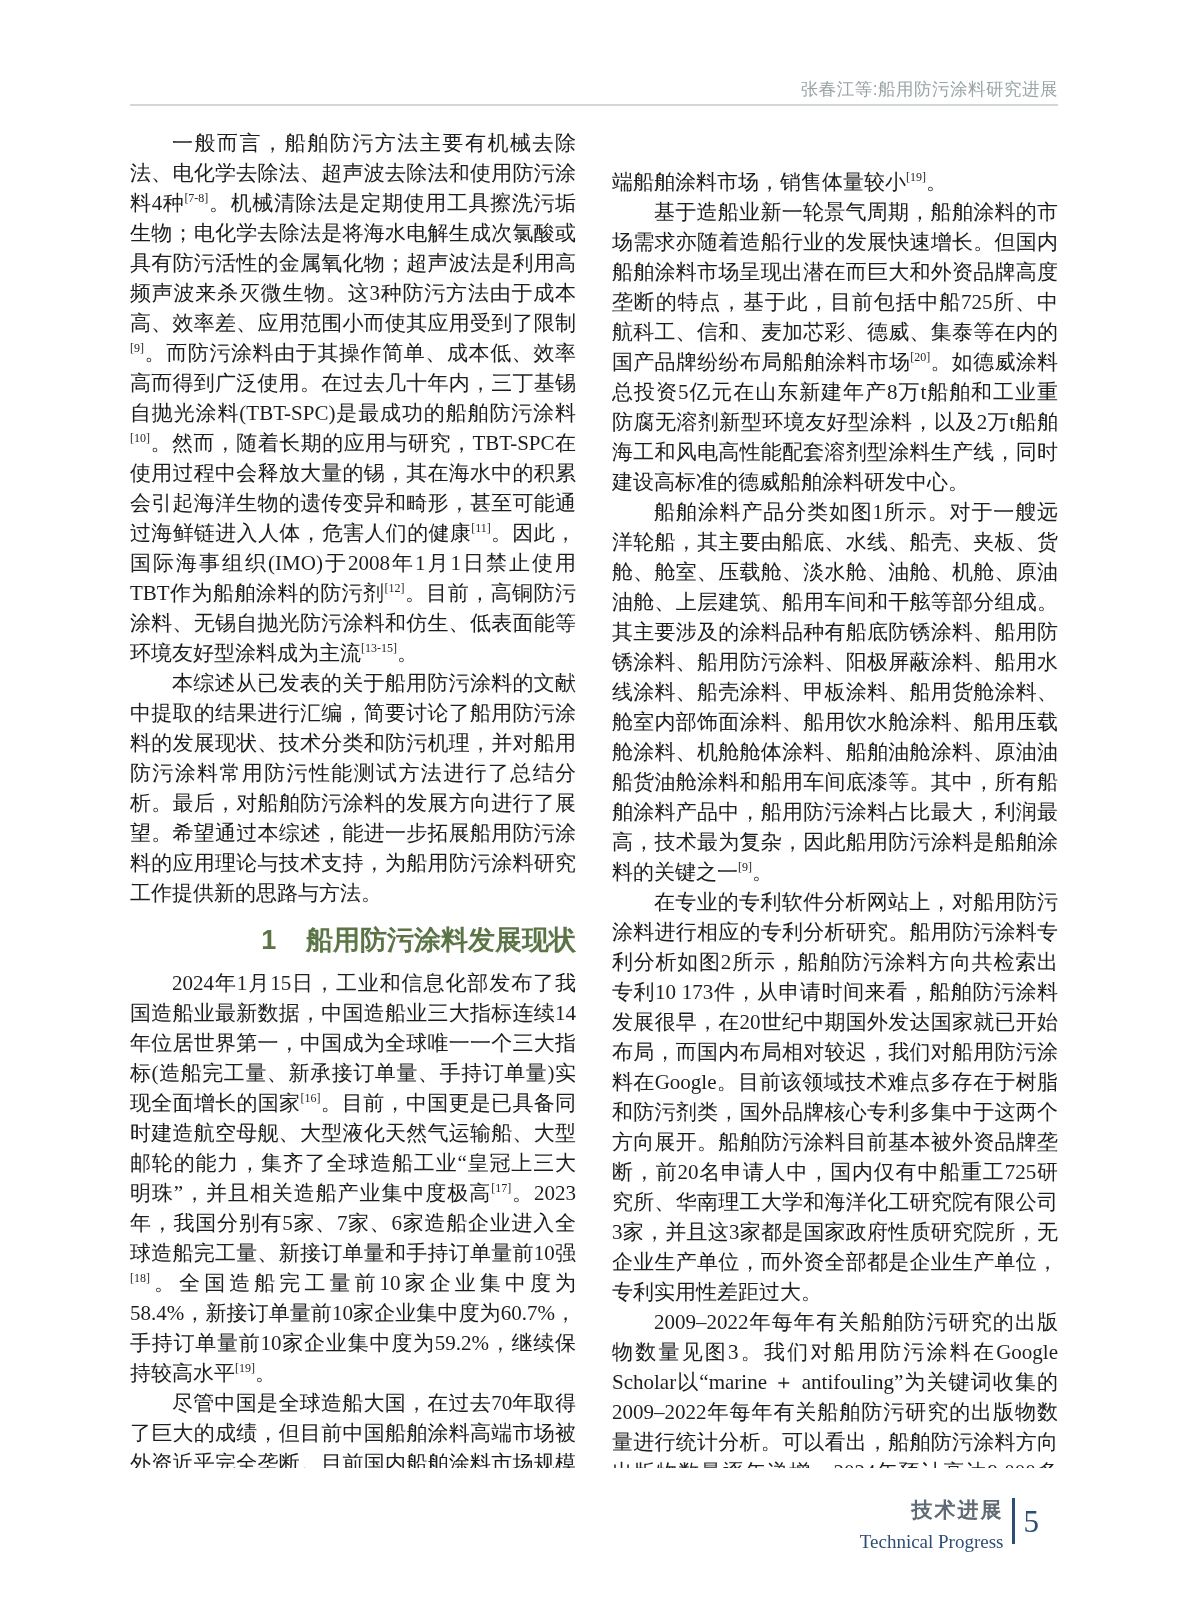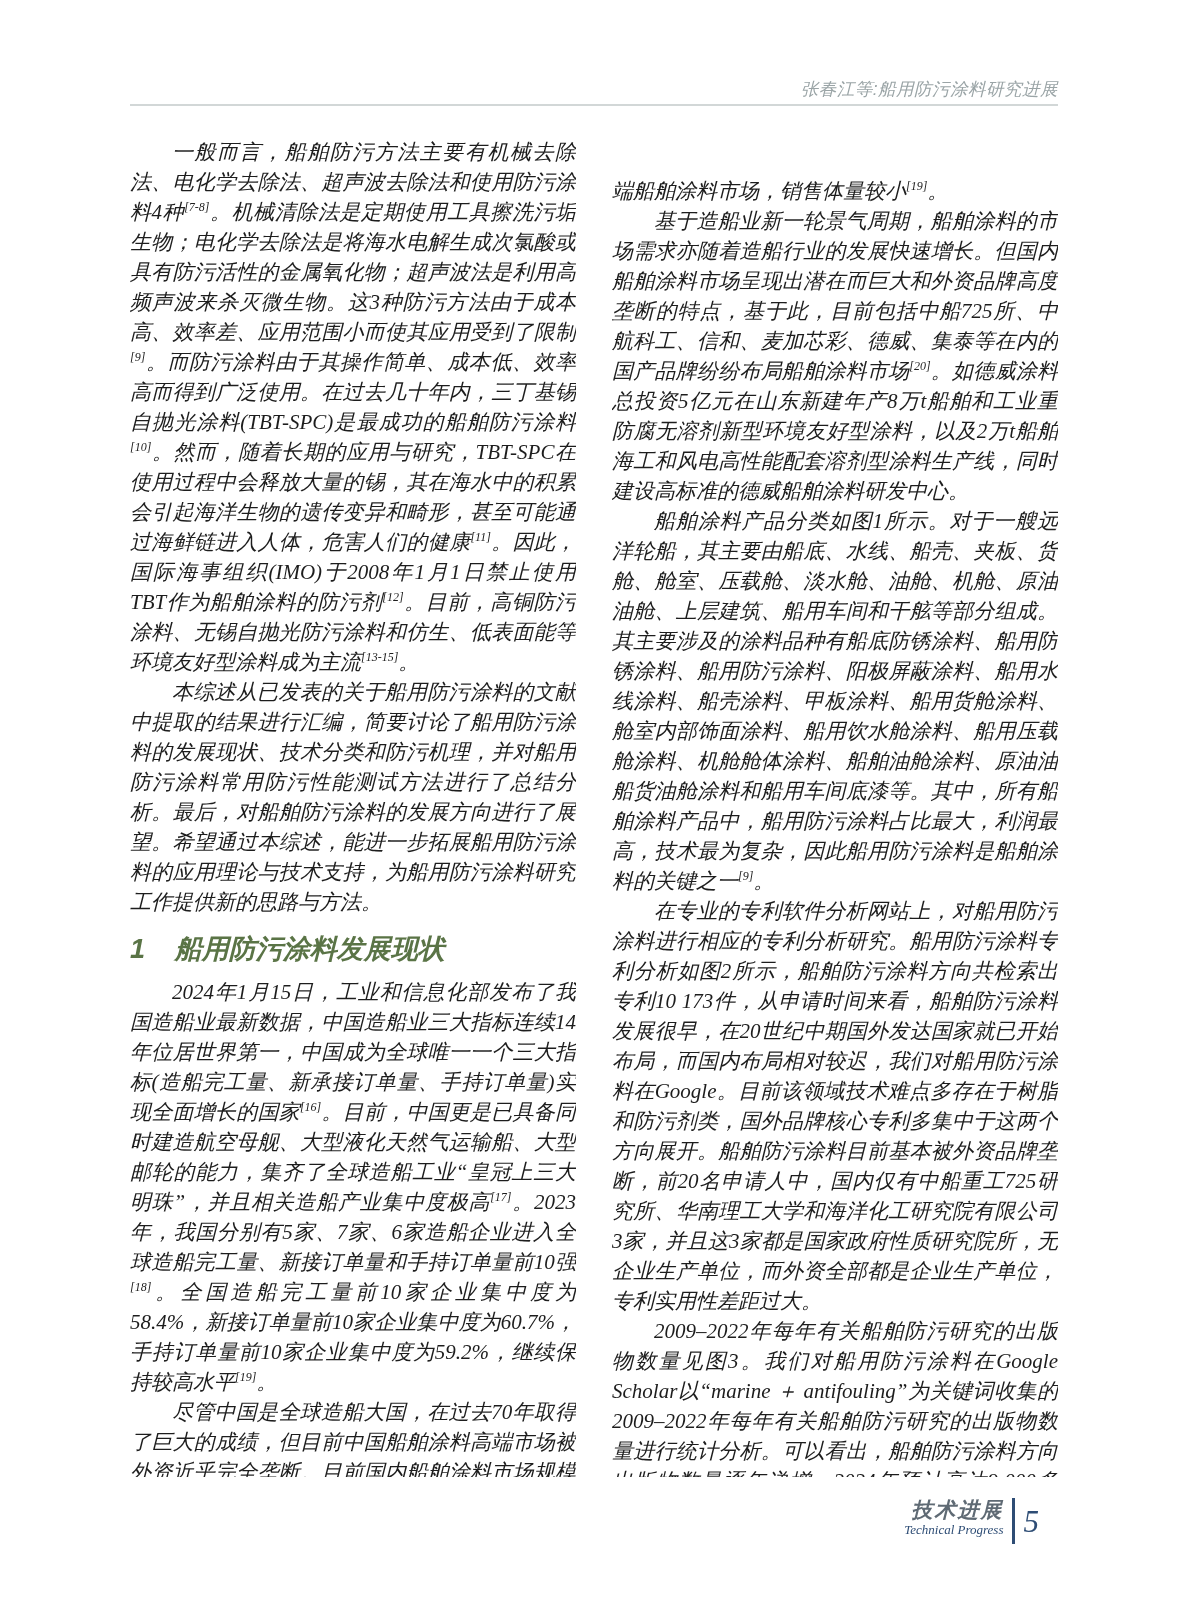--- a/index.html
+++ b/index.html
@@ -12,73 +12,73 @@
   }
   html,body{margin:0;padding:0;background:#e9e9e9;}
   .page{
     position:relative;
     width:1187px;height:1600px;
     background:#ffffff;
     margin:0 auto;
     overflow:hidden;
     font-family:"Liberation Serif","DejaVu Serif",serif;
     color:var(--body-text);
-    font-style:italic;
   }
   .running-header{
     position:absolute;top:78px;left:130px;width:928px;
     text-align:right;
     font-family:"Liberation Sans","DejaVu Sans",sans-serif;
     font-size:17.5px;line-height:22px;
     color:var(--header-gray);
     letter-spacing:0.5px;
   }
   .header-rule{
     position:absolute;top:104px;left:130px;width:928px;height:2px;
     background:var(--rule-gray);
   }
   .columns{
-    position:absolute;top:137px;left:130px;width:928px;height:1340px;
+    position:absolute;top:128px;left:130px;width:928px;height:1340px;
     display:flex;gap:36px;overflow:hidden;
   }
   .col{
     width:446px;height:1340px;overflow:hidden;
     font-size:21px;line-height:30px;
     text-align:justify;
   }
   .para{margin:0;text-indent:2em;}
   .para.noindent{text-indent:0;margin-top:39px;}
   sup{
     font-size:12px;line-height:0;vertical-align:super;
     letter-spacing:0;
   }
   .section-heading{
     margin:14px 0 10px 0;
     font-family:"Liberation Sans","DejaVu Sans",sans-serif;
     font-weight:bold;
     font-size:27px;line-height:36px;
     color:var(--heading-green);
-    text-align:left;text-indent:0;
+    text-align:right;text-indent:0;
   }
   .sec-num{margin-right:1.1em;}
   .footer{
     position:absolute;top:1498px;right:148px;
     display:flex;
   }
   .footer-labels{text-align:right;}
   .footer-cn{
     font-family:"Liberation Sans","DejaVu Sans",sans-serif;
     font-weight:bold;font-size:21px;line-height:24px;
     color:var(--footer-gray);
     letter-spacing:2px;
   }
   .footer-en{
     font-family:"Liberation Serif","DejaVu Serif",serif;
-    font-size:13px;line-height:16px;
+    font-size:19px;line-height:16px;
     color:var(--footer-navy);
+    margin-top:12px;
   }
   .footer-bar{
     width:3px;height:46px;
     background:var(--footer-navy);
     margin:0 9px 0 8px;
   }
   .footer-page{
     font-family:"Liberation Serif","DejaVu Serif",serif;
     font-size:31px;
     color:var(--footer-navy);

